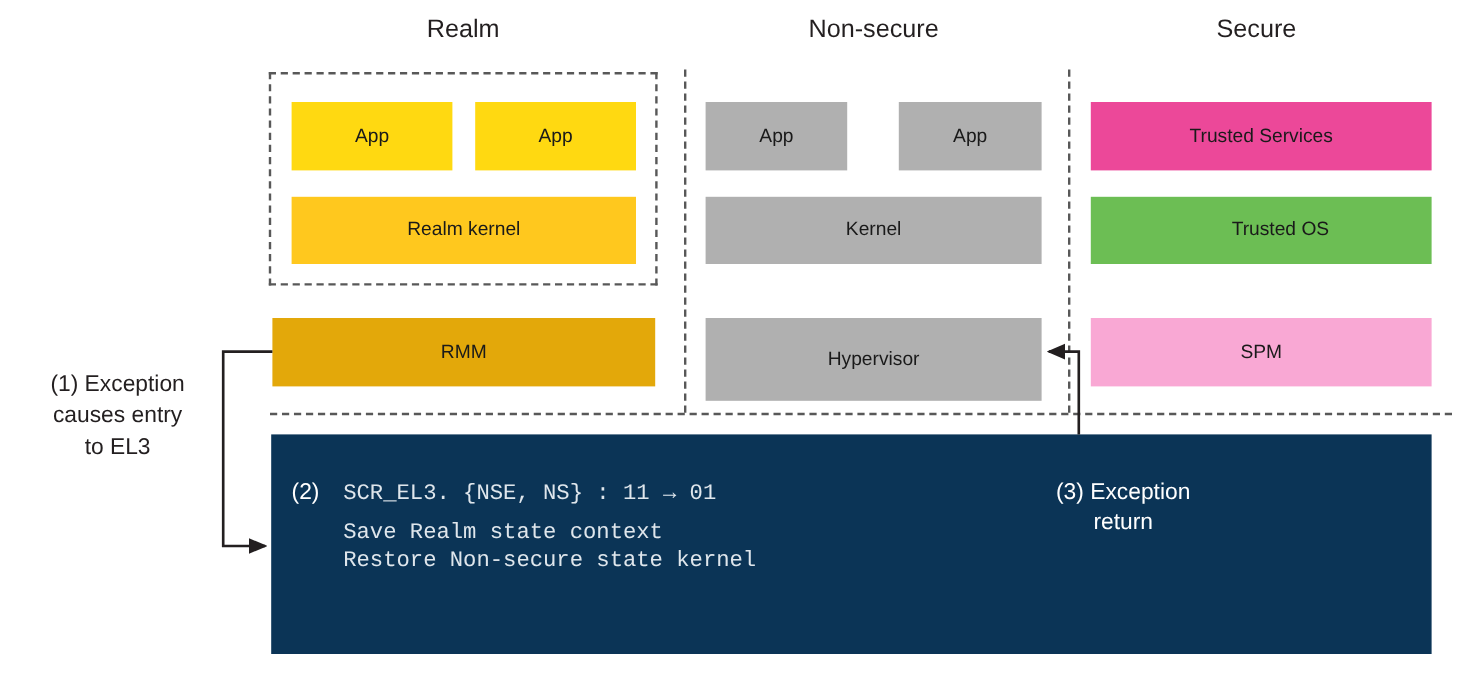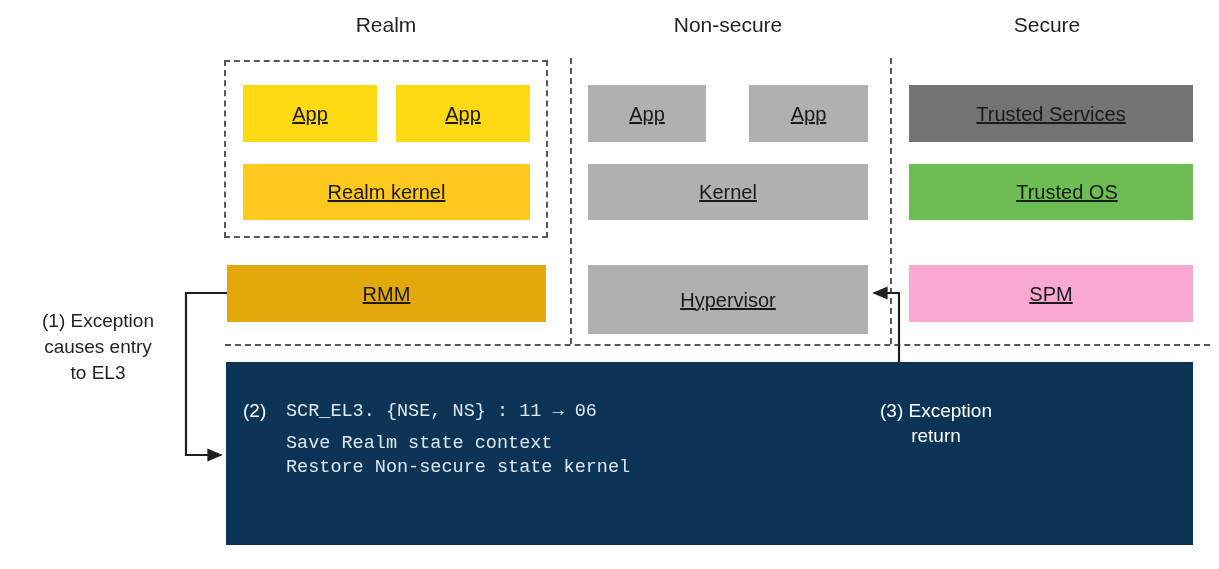--- a/index.html
+++ b/index.html
@@ -27,27 +27,26 @@
     text-align: center;
     line-height: 1;
     white-space: nowrap;
   }
 
   
   .block {
     display: flex;
     align-items: center;
     justify-content: center;
-    font-size: 20px;
+    font-size: 16px;
     color: #1a1a1a;
     text-align: center;
     line-height: 1.1;
     box-sizing: border-box;
     white-space: nowrap;
-    text-decoration: underline;
   }
 
   
   .realm-frame {
     border: 2px dashed #585858;
     box-sizing: border-box;
     background: transparent;
   }
 
   
@@ -136,37 +135,37 @@
   <div class="abs block" style="left:749px; top:85px; width:119px; height:57px; background:#B0B0B0;">
     <span>App</span>
   </div>
   <div class="abs block" style="left:588px; top:164px; width:280px; height:56px; background:#B0B0B0;">
     <span>Kernel</span>
   </div>
   <div class="abs block" style="left:588px; top:265px; width:280px; height:69px; background:#B0B0B0;">
     <span>Hypervisor</span>
   </div>
 
-  <div class="abs block" style="left:909px; top:85px; width:284px; height:57px; background:#737373;">
+  <div class="abs block" style="left:909px; top:85px; width:284px; height:57px; background:#ec4899;">
     <span>Trusted Services</span>
   </div>
   <div class="abs block" style="left:909px; top:164px; width:284px; height:56px; background:#6CBE54;padding-left:32px;">
     <span>Trusted OS</span>
   </div>
   <div class="abs block" style="left:909px; top:265px; width:284px; height:57px; background:#f9a8d4;">
     <span>SPM</span>
   </div>
 
   <div class="abs hdash" style="left:225px; top:344px; width:985px;"></div>
 
   <div class="abs el3-panel" style="left:226px; top:362px; width:967px; height:183px;"></div>
 
   <div class="abs code-step" style="left:243px; top:400px;">(2)</div>
 
-  <div class="abs code-block" style="left:286px; top:398px;">SCR_EL3. {NSE, NS} : 11 → 06</div>
+  <div class="abs code-block" style="left:286px; top:398px;">SCR_EL3. {NSE, NS} : 11 → 01</div>
   <div class="abs code-block" style="left:286px; top:430px;">Save Realm state context</div>
   <div class="abs code-block" style="left:286px; top:454px;">Restore Non-secure state kernel</div>
 
   <div class="abs panel-note" style="left:826px; top:398px; width:220px;">(3) Exception
 return</div>
 
   <div class="abs side-note" style="left:8px; top:308px; width:180px;">(1) Exception
 causes entry
 to EL3</div>
 

